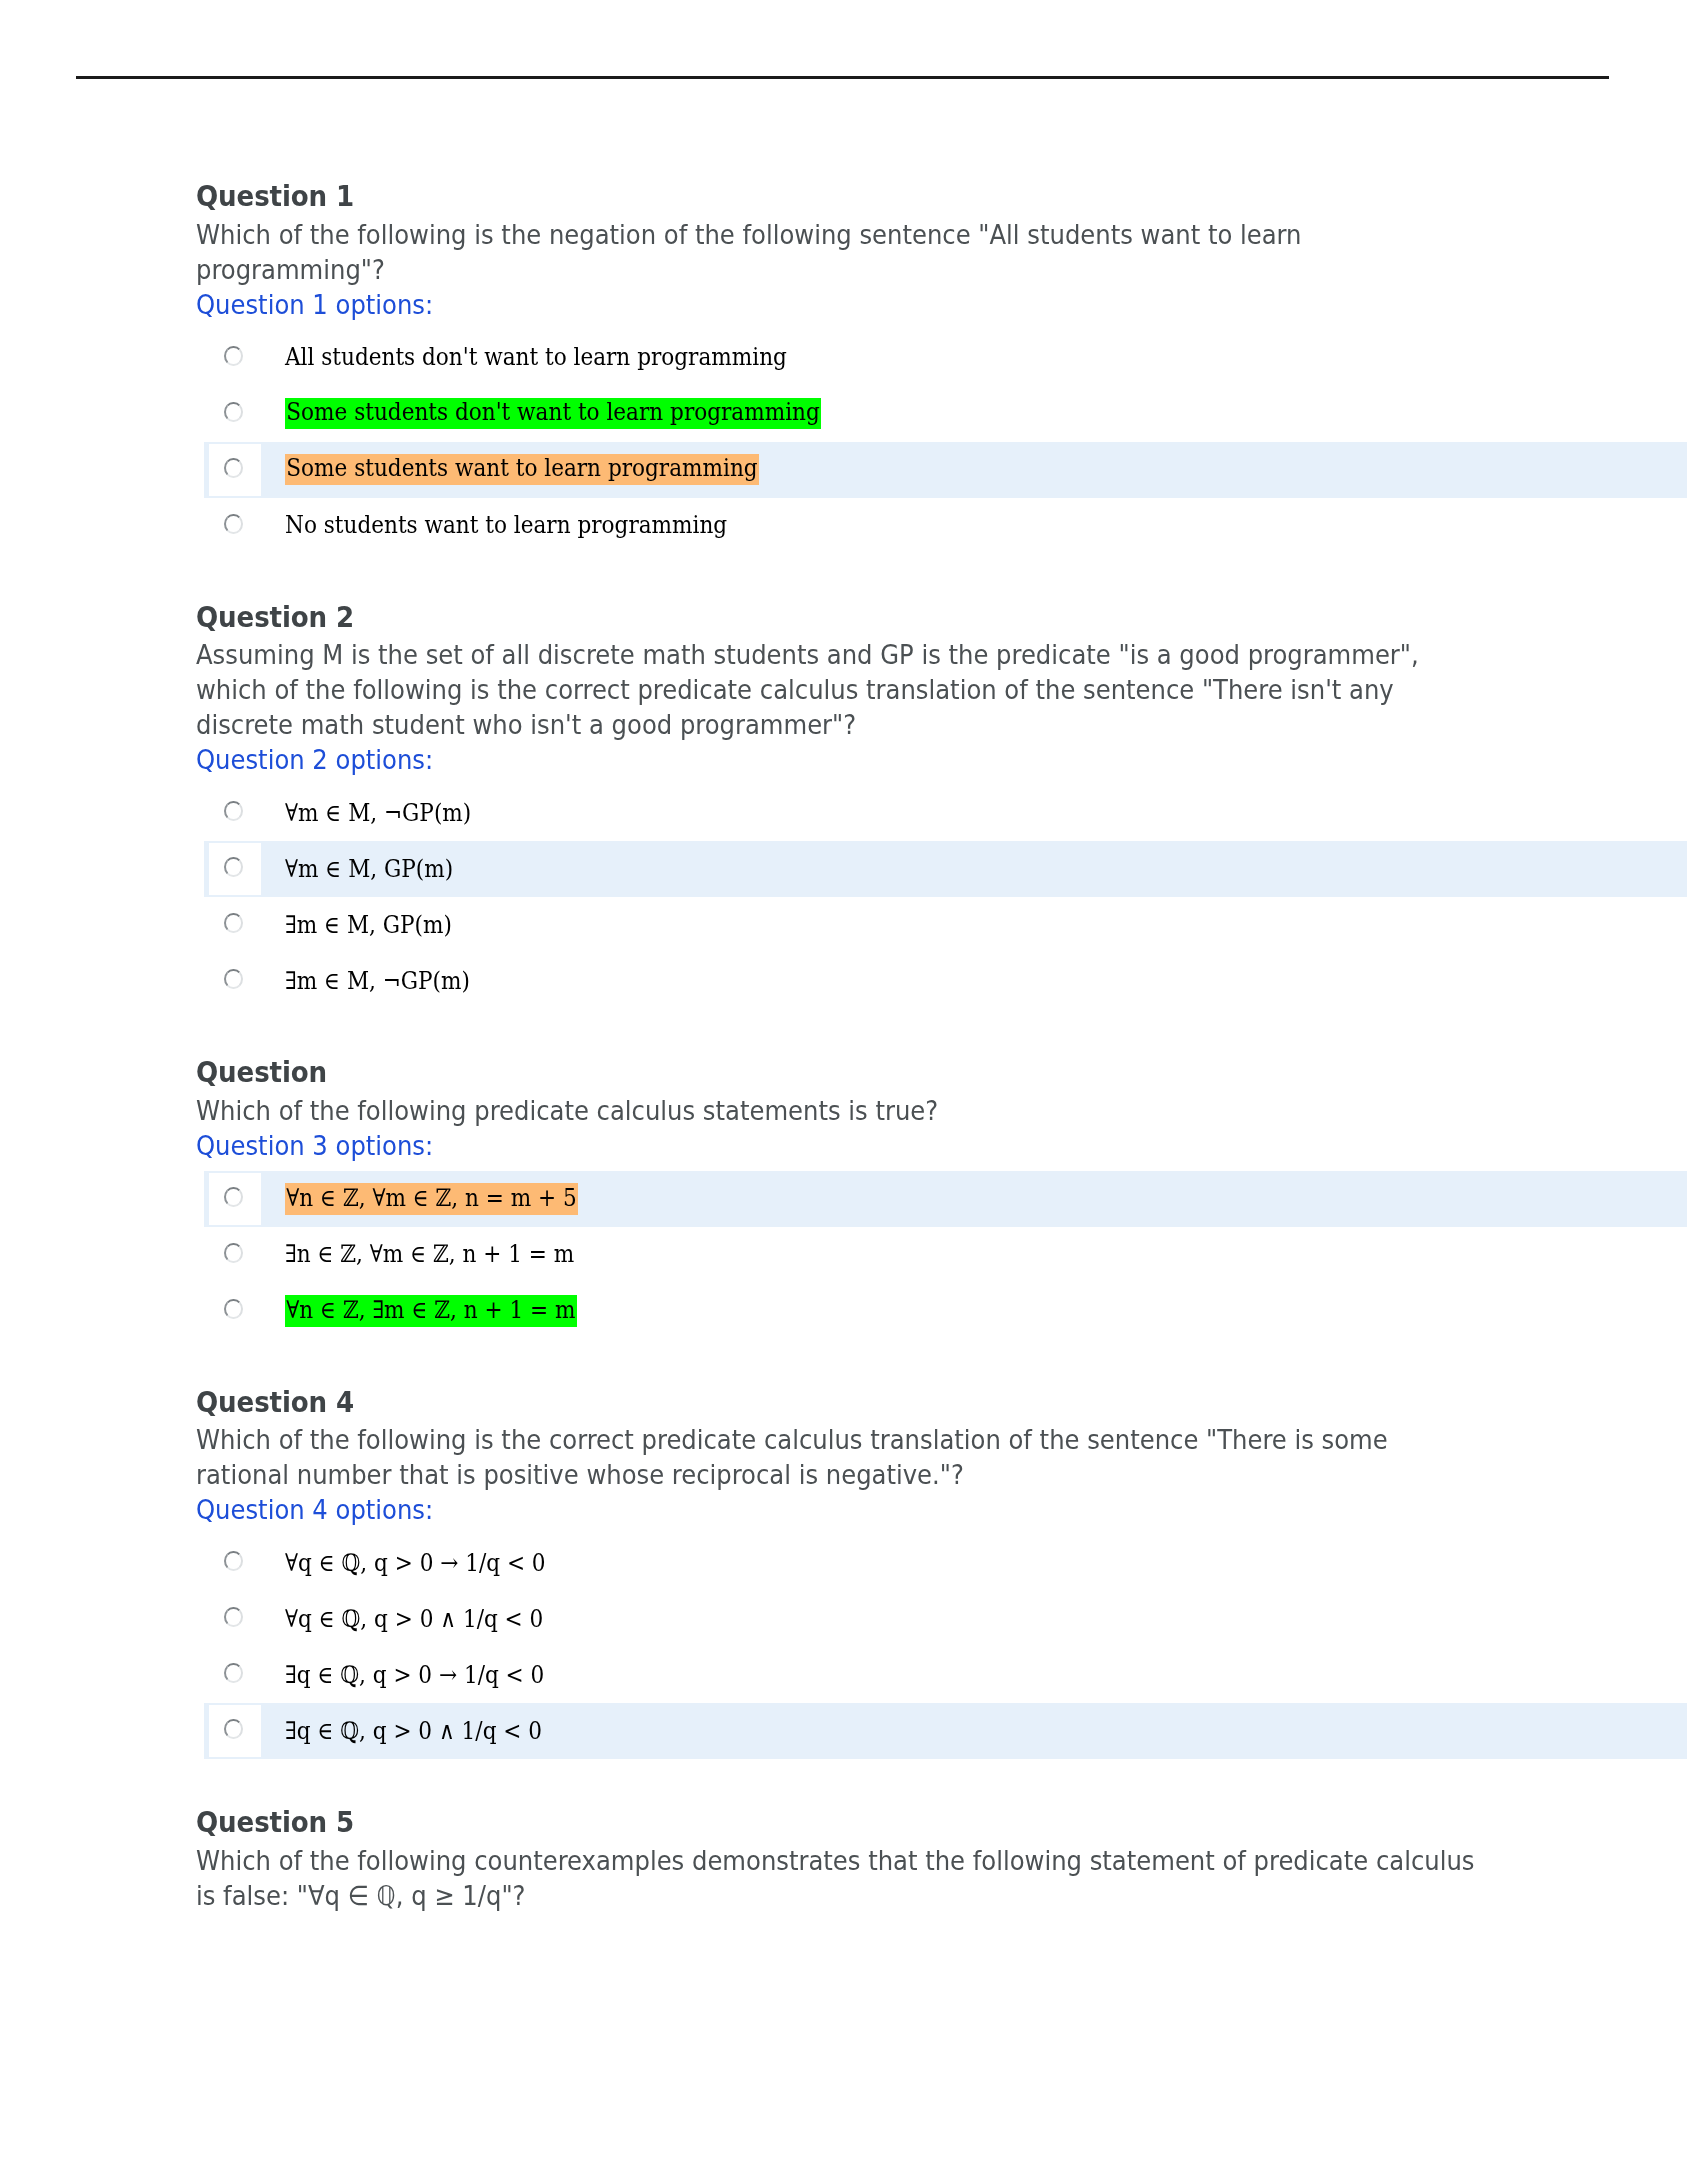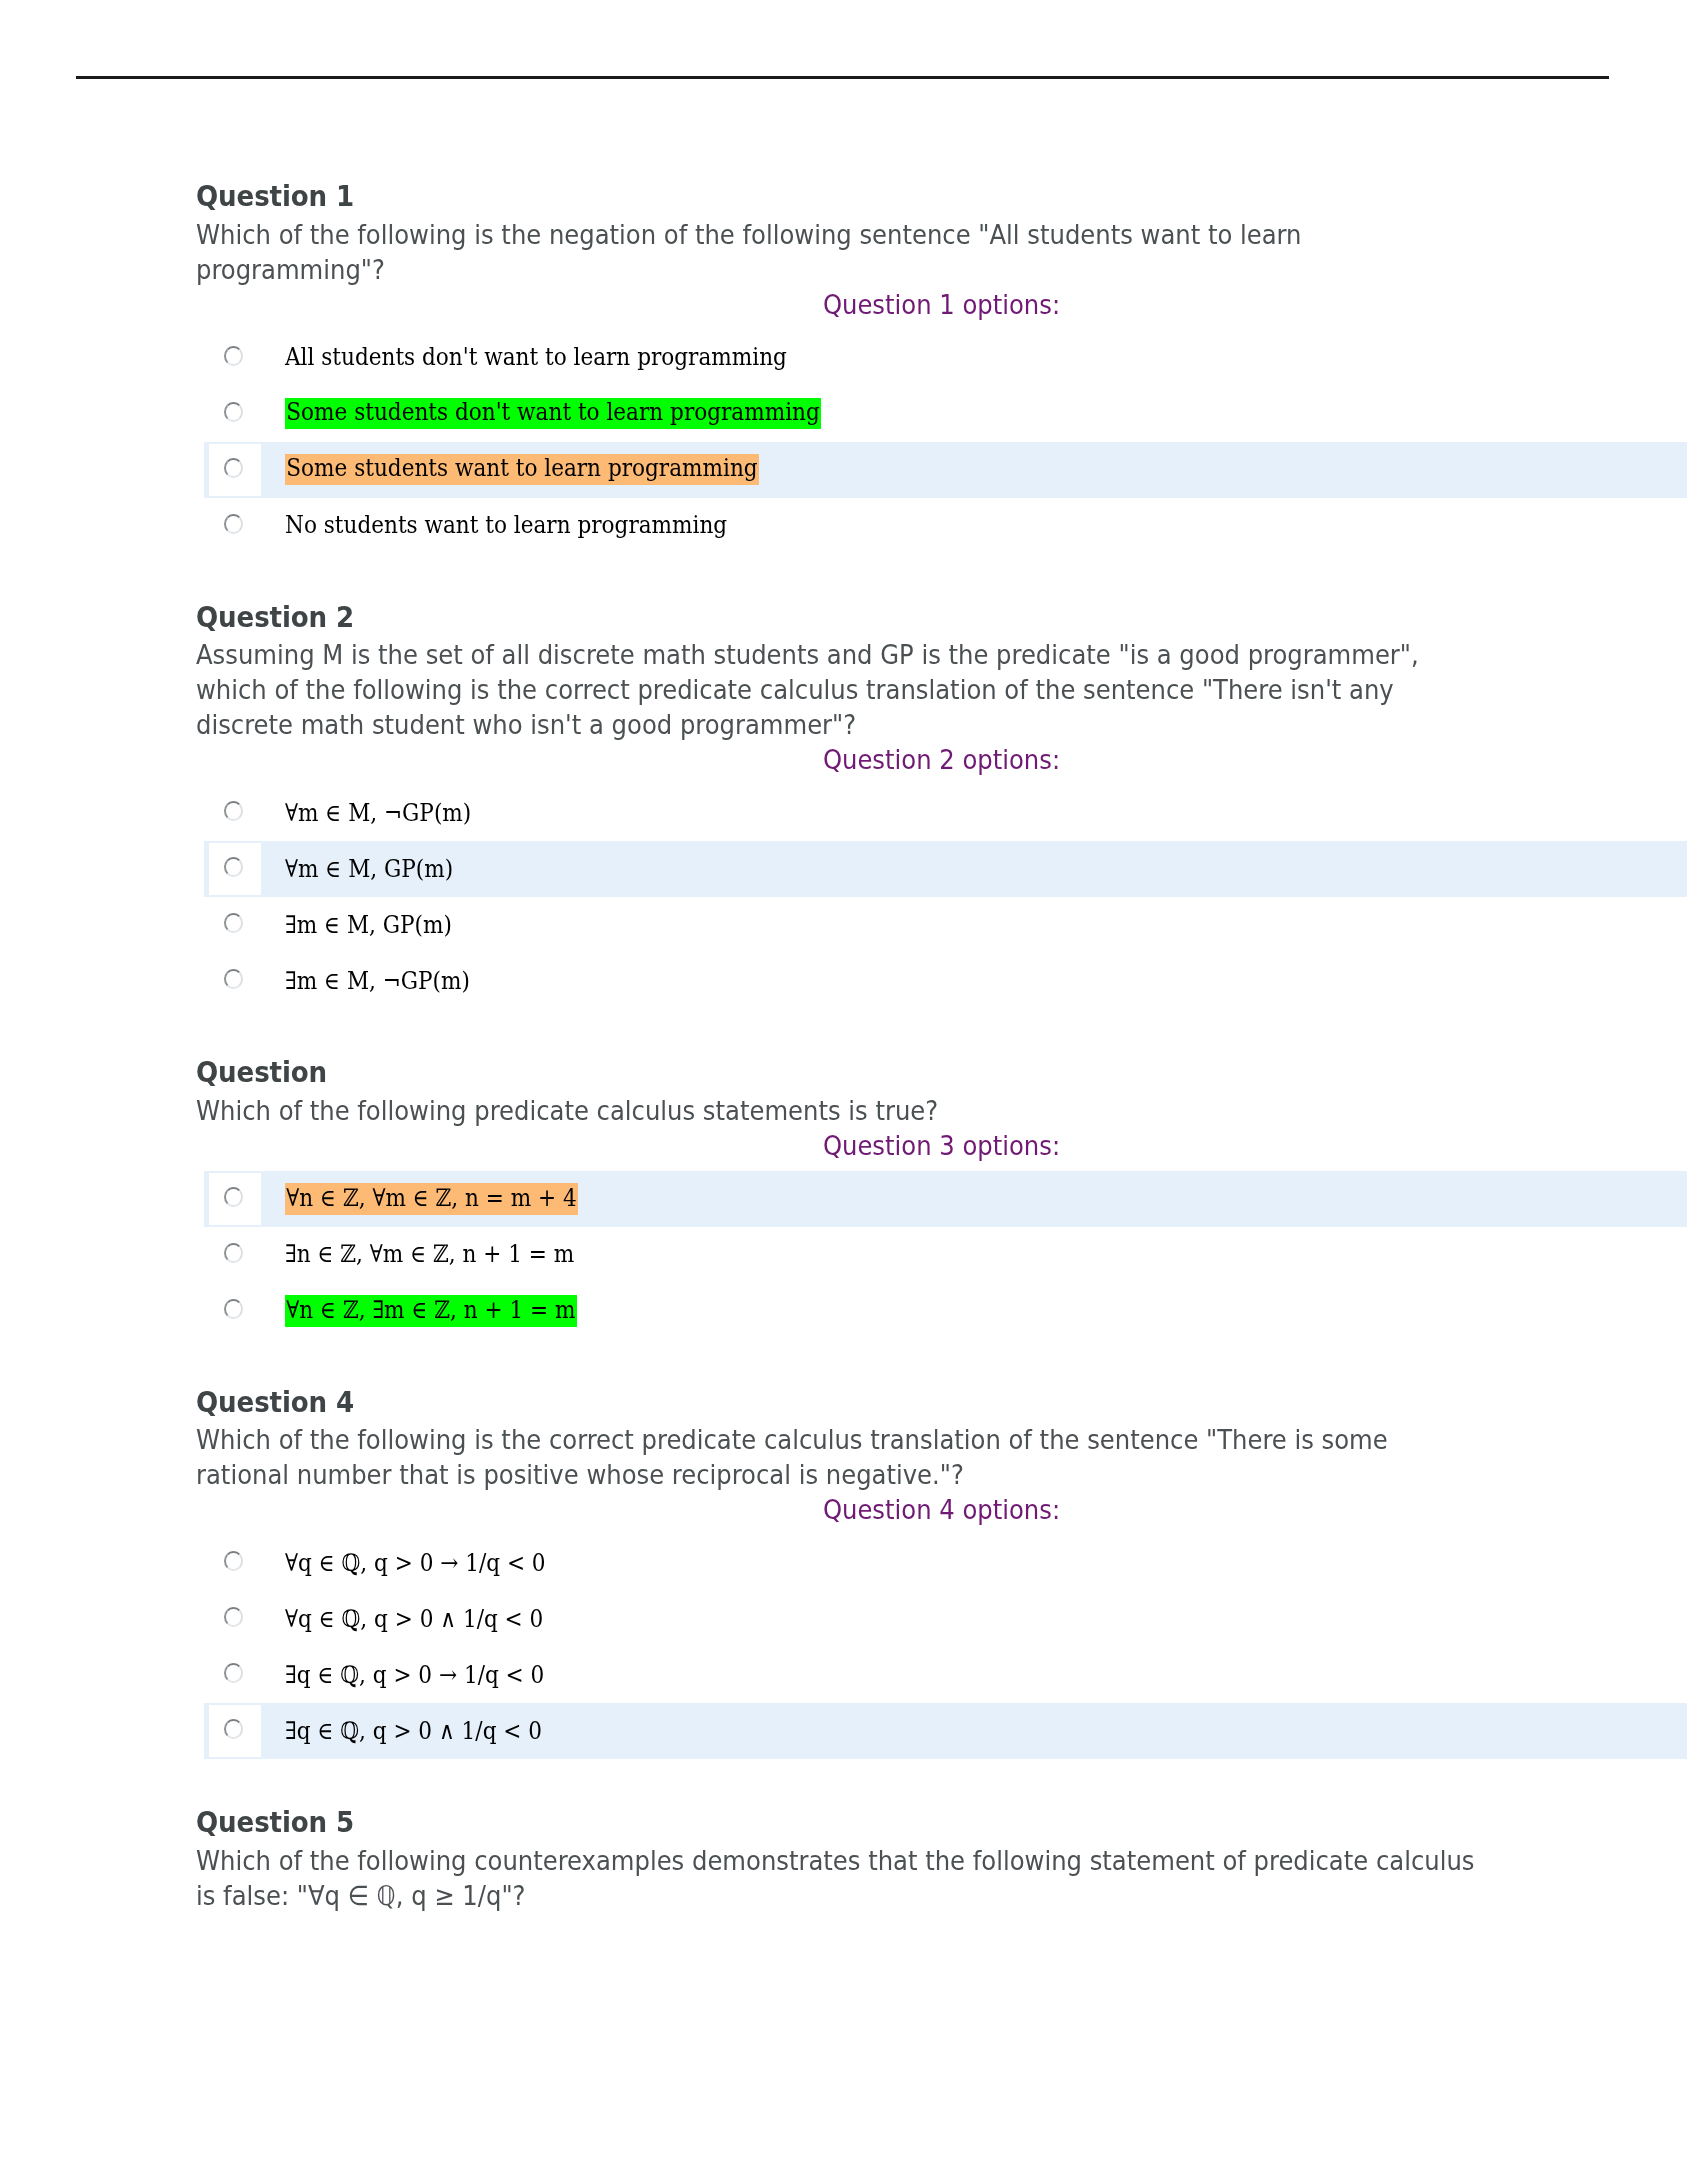--- a/index.html
+++ b/index.html
@@ -65,23 +65,22 @@
     color: #4b5053;
     max-width: 1290px;
     margin: 0;
   }
 
   .q-optlabel {
     font-family: "DejaVu Sans Condensed", "DejaVu Sans", sans-serif;
     font-weight: normal;
     font-size: 27px;
     line-height: 35px;
-    color: #701a75;
+    color: #1d4ed8;
     margin: 0 0 5.3px 0;
-    text-align: center;
   }
 
   
   .options {
     position: relative;
     width: 1491px;
     margin: 8px;
     padding: 0;
   }
 
@@ -214,21 +213,21 @@
         <div class="gap-after-options"></div>
       </div>
       <div class="qblock">
         <div class="q-title">Question</div>
         <div class="q-body">Which of the following predicate calculus statements is true?</div>
         <div class="q-optlabel">Question 3 options:</div>
         <div class="options">
           <div class="option-row selected">
             <span class="radio-pad"></span>
             <span class="radio"></span>
-            <span class="option-text"><span class="hl hl-red">∀n ∈ ℤ, ∀m ∈ ℤ, n = m + 4</span></span>
+            <span class="option-text"><span class="hl hl-red">∀n ∈ ℤ, ∀m ∈ ℤ, n = m + 5</span></span>
           </div>
           <div class="option-row">
             <span class="radio-pad"></span>
             <span class="radio"></span>
             <span class="option-text">∃n ∈ ℤ, ∀m ∈ ℤ, n + 1 = m</span>
           </div>
           <div class="option-row">
             <span class="radio-pad"></span>
             <span class="radio"></span>
             <span class="option-text"><span class="hl hl-green">∀n ∈ ℤ, ∃m ∈ ℤ, n + 1 = m</span></span>

